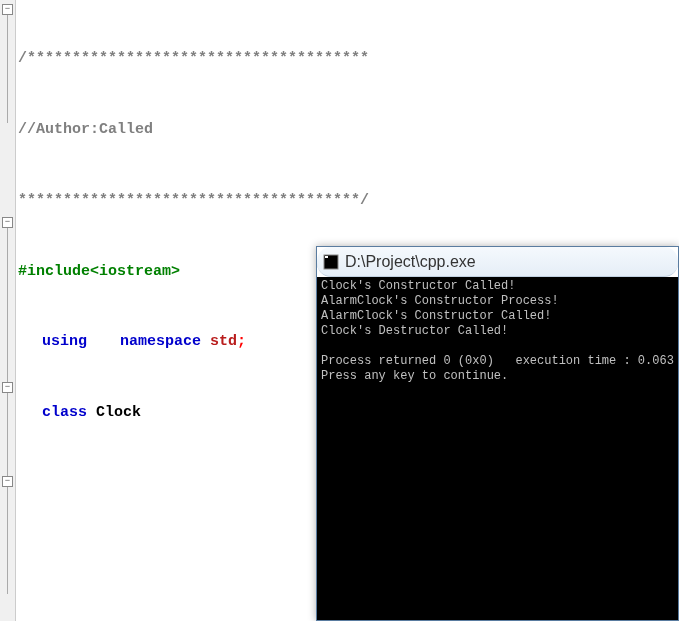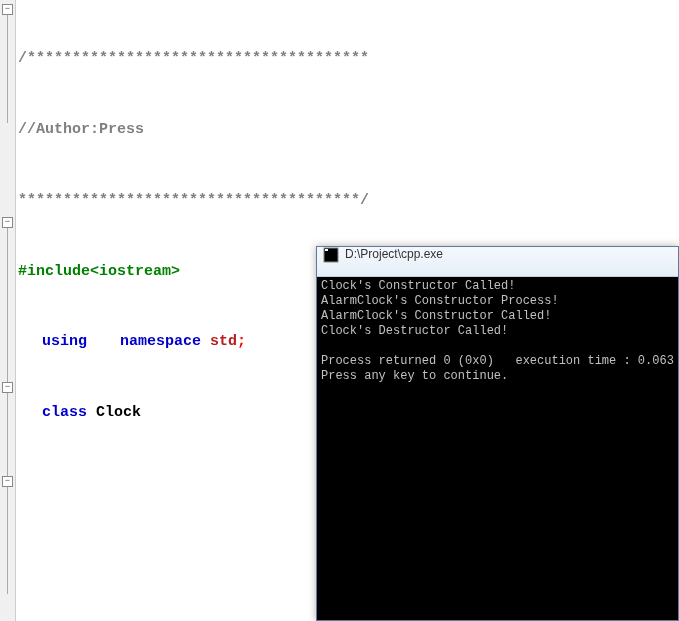--- a/index.html
+++ b/index.html
@@ -63,26 +63,27 @@
       height: 375px;
       border: 1px solid #5a7ca0;
       background: #fff;
       box-shadow: 0 0 8px rgba(0,0,0,0.3);
     }
     .titlebar {
       height: 30px;
       background: linear-gradient(#f5f9fd,#e5eef7);
       border-bottom: 1px solid #c0d0e0;
       display: flex;
-      align-items: flex-start;
+      align-items: center;
       padding: 0 6px;
       font-family: 'Segoe UI', Tahoma, sans-serif;
-      font-size: 12px;
+      font-size: 16px;
       font-weight: normal;
       color: #333;
+      border-radius: 14px;
     }
     .titlebar-icon {
       width: 16px;
       height: 16px;
       margin-right: 6px;
       display: inline-flex;
       align-items: center;
       justify-content: center;
     }
     .titlebar-icon svg { width: 16px; height: 16px; }
@@ -106,21 +107,21 @@
   <div class="gutter">
     <div class="fold-marker" style="top:4px">−</div>
     <div class="fold-line" style="top:15px;height:108px"></div>
     <div class="fold-marker" style="top:217px">−</div>
     <div class="fold-line" style="top:228px;height:366px"></div>
     <div class="fold-marker" style="top:382px">−</div>
     <div class="fold-marker" style="top:476px">−</div>
   </div>
   <div class="code">
     <div class="line"><span class="comment">/**************************************</span></div>
-    <div class="line"><span class="comment">//Author:Press</span></div>
+    <div class="line"><span class="comment">//Author:Called</span></div>
     <div class="line"><span class="comment">**************************************/</span></div>
     <div class="line"><span class="preproc">#include&lt;iostream&gt;</span></div>
     <div class="line"><span class="keyword">using</span> <span class="keyword">namespace</span> <span class="keyword2">std</span><span class="semi">;</span></div>
     <div class="line"><span class="keyword">class</span> <span class="ident">Clock</span></div>
     
     
     
     
     
     

